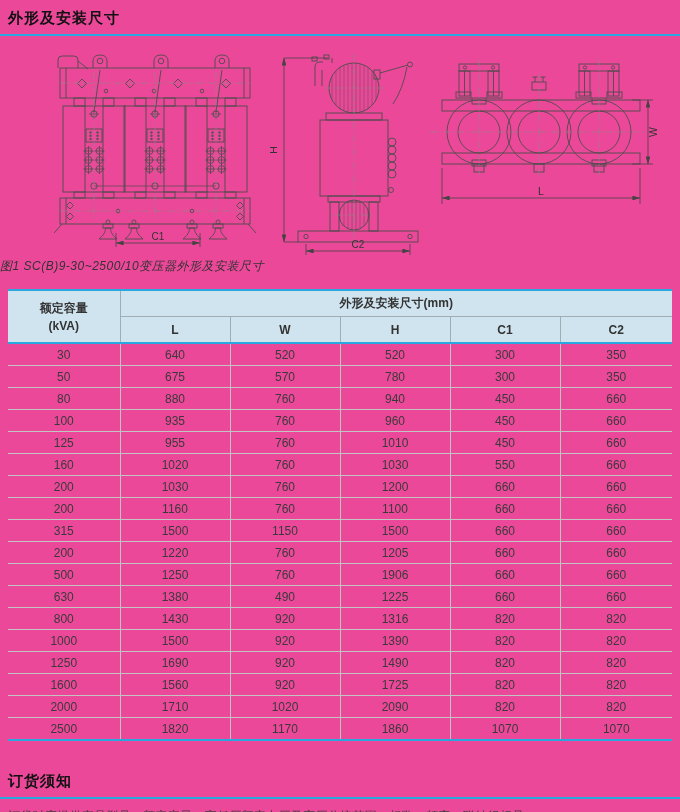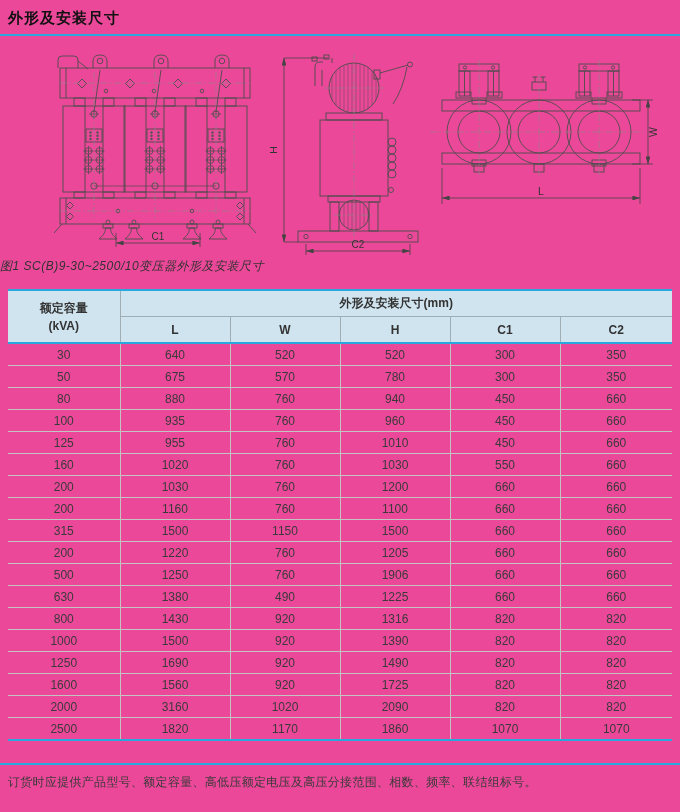--- a/index.html
+++ b/index.html
@@ -444,35 +444,36 @@
         <tr>
           <td>1600</td>
           <td>1560</td>
           <td>920</td>
           <td>1725</td>
           <td>820</td>
           <td>820</td>
         </tr>
         <tr>
           <td>2000</td>
-          <td>3160</td>
+          <td>1710</td>
           <td>1020</td>
           <td>2090</td>
           <td>820</td>
           <td>820</td>
         </tr>
         <tr>
           <td>2500</td>
           <td>1820</td>
           <td>1170</td>
           <td>1860</td>
           <td>1070</td>
           <td>1070</td>
         </tr>
       </tbody>
   </table>
 
   <div class="notes">
+    <h1 class="section-title">订货须知</h1>
     <div class="rule"></div>
     <p class="note-text">订货时应提供产品型号、额定容量、高低压额定电压及高压分接范围、相数、频率、联结组标号。</p>
   </div>
 
 </div>
 
 </body></html>

